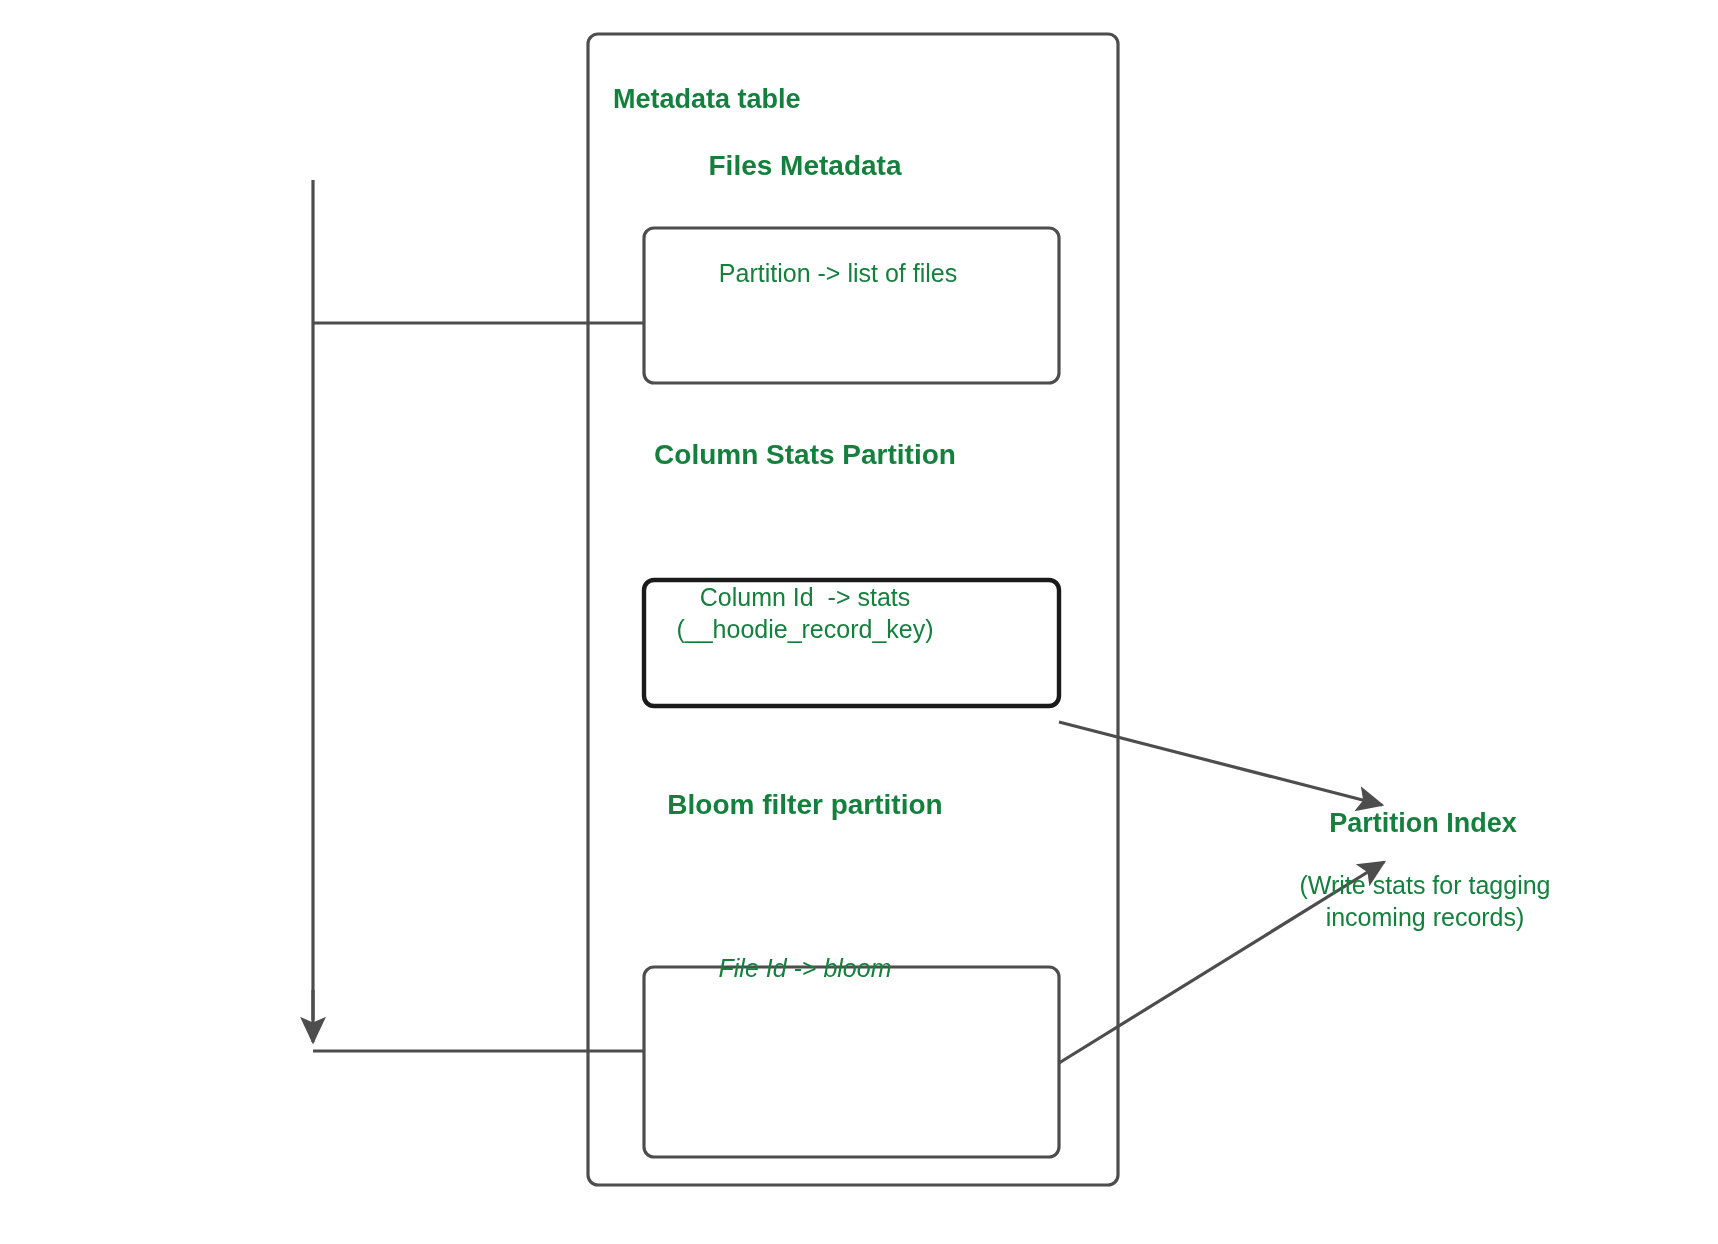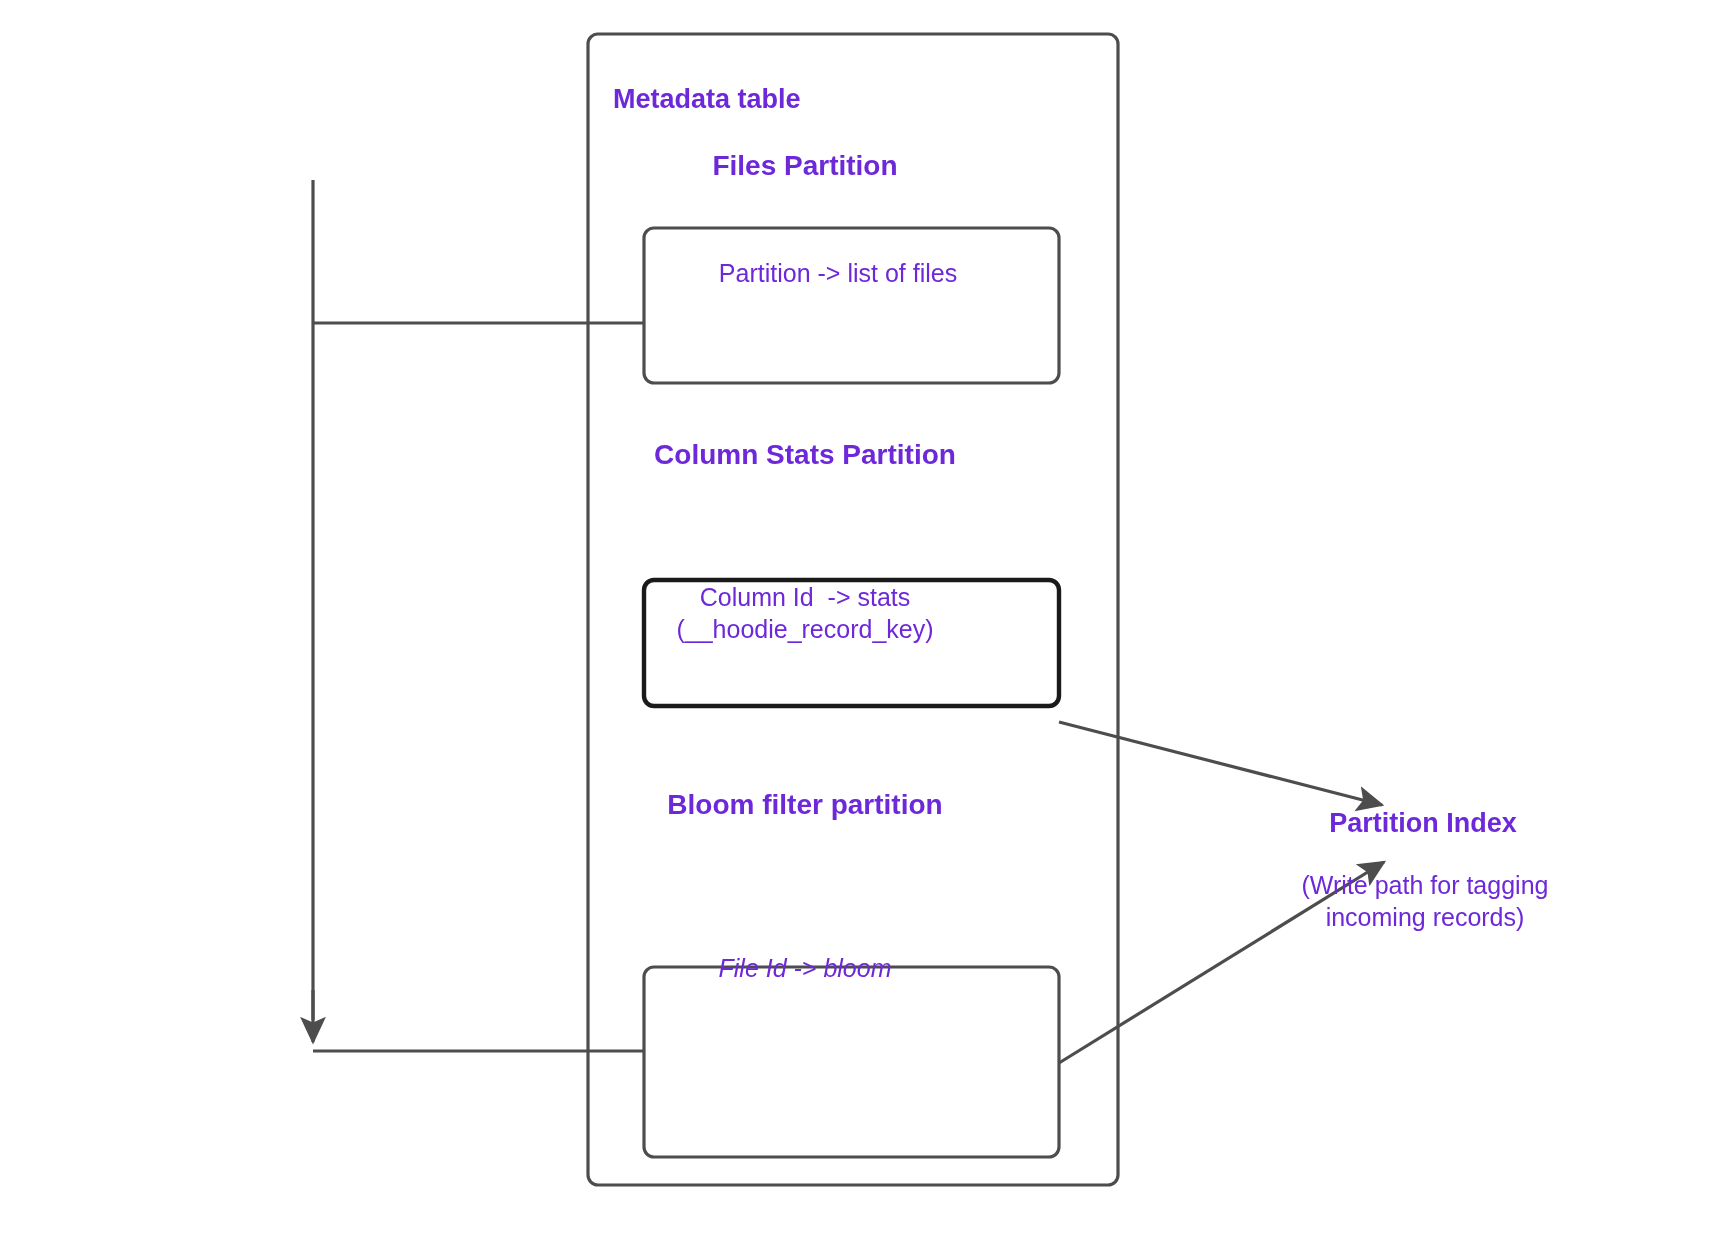--- a/index.html
+++ b/index.html
@@ -23,21 +23,21 @@
     position: absolute;
     top: 0;
     left: 0;
     width: 1718px;
     height: 1244px;
   }
   .txt {
     position: absolute;
     text-align: center;
     line-height: 1.28;
-    color: #6d28d9;
+    color: #15803d;
     white-space: pre-wrap;
   }
   .bold { font-weight: bold; }
 
   
   #writes-label {
     left: 8px;
     top: 158px;
     width: 205px;
     font-size: 25px;
@@ -129,26 +129,26 @@
     <path d="M 313 1051 L 644 1051" fill="none" stroke="#4d4d4d" stroke-width="3.2"></path>
 
     <path d="M 1059 722 L 1382 805" fill="none" stroke="#4d4d4d" stroke-width="3.2" marker-end="url(#arrowfilled)"></path>
 
     <path d="M 1059 1063 L 1384 862" fill="none" stroke="#4d4d4d" stroke-width="3.2" marker-end="url(#arrowfilled)"></path>
   </svg>
 
 
   <div class="txt bold" id="metadata-table-title">Metadata table</div>
 
-  <div class="txt bold" id="files-partition-title">Files Partition</div>
+  <div class="txt bold" id="files-partition-title">Files Metadata</div>
   <div class="txt" id="files-partition-body">Partition -&gt; list of files</div>
 
   <div class="txt bold" id="colstats-partition-title">Column Stats Partition</div>
   <div class="txt bold" id="bloom-partition-title">Bloom filter partition</div>
 
   <div class="txt" id="colstats-partition-body">Column Id  -&gt; stats
 (__hoodie_record_key)</div>
   <div class="txt" id="bloom-partition-body">File Id -&gt; bloom</div>
 
   <div class="txt bold" id="metadata-index-title">Partition Index</div>
-  <div class="txt" id="metadata-index-note">(Write path for tagging incoming records)</div>
+  <div class="txt" id="metadata-index-note">(Write stats for tagging incoming records)</div>
 
 </div>
 
 </body></html>

